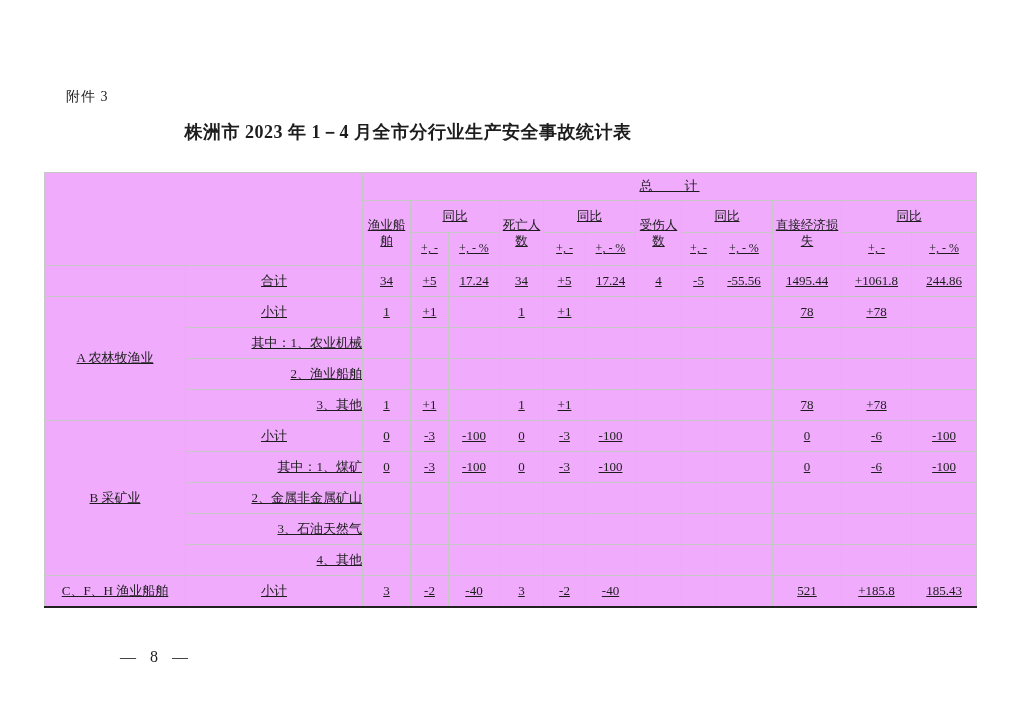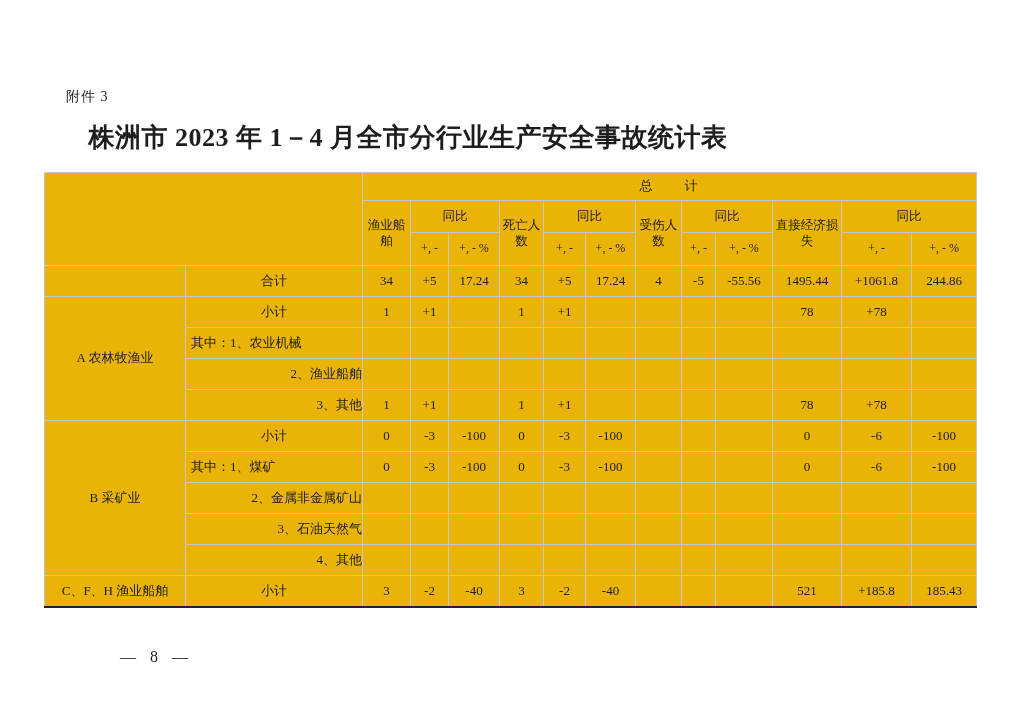--- a/index.html
+++ b/index.html
@@ -11,50 +11,51 @@
     color:#1d1d1d;
     overflow:hidden;
   }
   .attachment{
     position:absolute;left:66px;top:82px;
     font-size:14px;letter-spacing:1px;margin-top:6px;
   }
   .doc-title{
     position:absolute;left:0;top:120px;width:816px;
     text-align:center;margin:0;
-    font-size:26px;font-weight:bold;letter-spacing:0.5px;
+    font-size:18px;font-weight:bold;letter-spacing:0.5px;
     font-family:"Liberation Serif","DejaVu Serif",serif;
   }
   table.stats{
     position:absolute;left:44px;top:172px;
     width:932px;
     border-collapse:collapse;table-layout:fixed;
     border:1px solid #8f8f8f;
     border-bottom:2px solid #222222;
-    background:#eab308;
+    background:#f0abfc;
+    text-decoration:underline;
   }
   table.stats td{
     border:1px solid #c6c6c6;
     text-align:center;vertical-align:middle;
     padding:0;overflow:hidden;
     font-size:13px;line-height:1.3;
   }
   
   td.bL{border-left:2px solid #444444;}
   
   td.lab{border-left:1px solid #8a8a8a;}
   tr.hr1 td{height:27px;}
   td.grand{white-space:pre;font-size:13.5px;letter-spacing:2px;}
   tr.hr2 td{height:31px;font-size:12.5px;}
   tr.hr3 td{height:32px;font-size:12px;}
   td.metric{font-size:12.5px;padding:0 3px;line-height:1.5;}
   tbody td{height:30px;}
   td.ind{font-size:12.5px;padding:0 1px;}
   td.lab{font-size:12.5px;}
-  td.lab.hang{text-align:left;padding-left:5px;}
+  td.lab.hang{text-align:right;padding-left:5px;}
   td.lab.indent{text-align:right;padding-left:38px;}
   .pagenum{
     position:absolute;left:120px;top:648px;
     font-size:16px;word-spacing:10px;
   }
 </style>
 </head>
 <body>
 
 <div class="attachment">附件 3</div>

